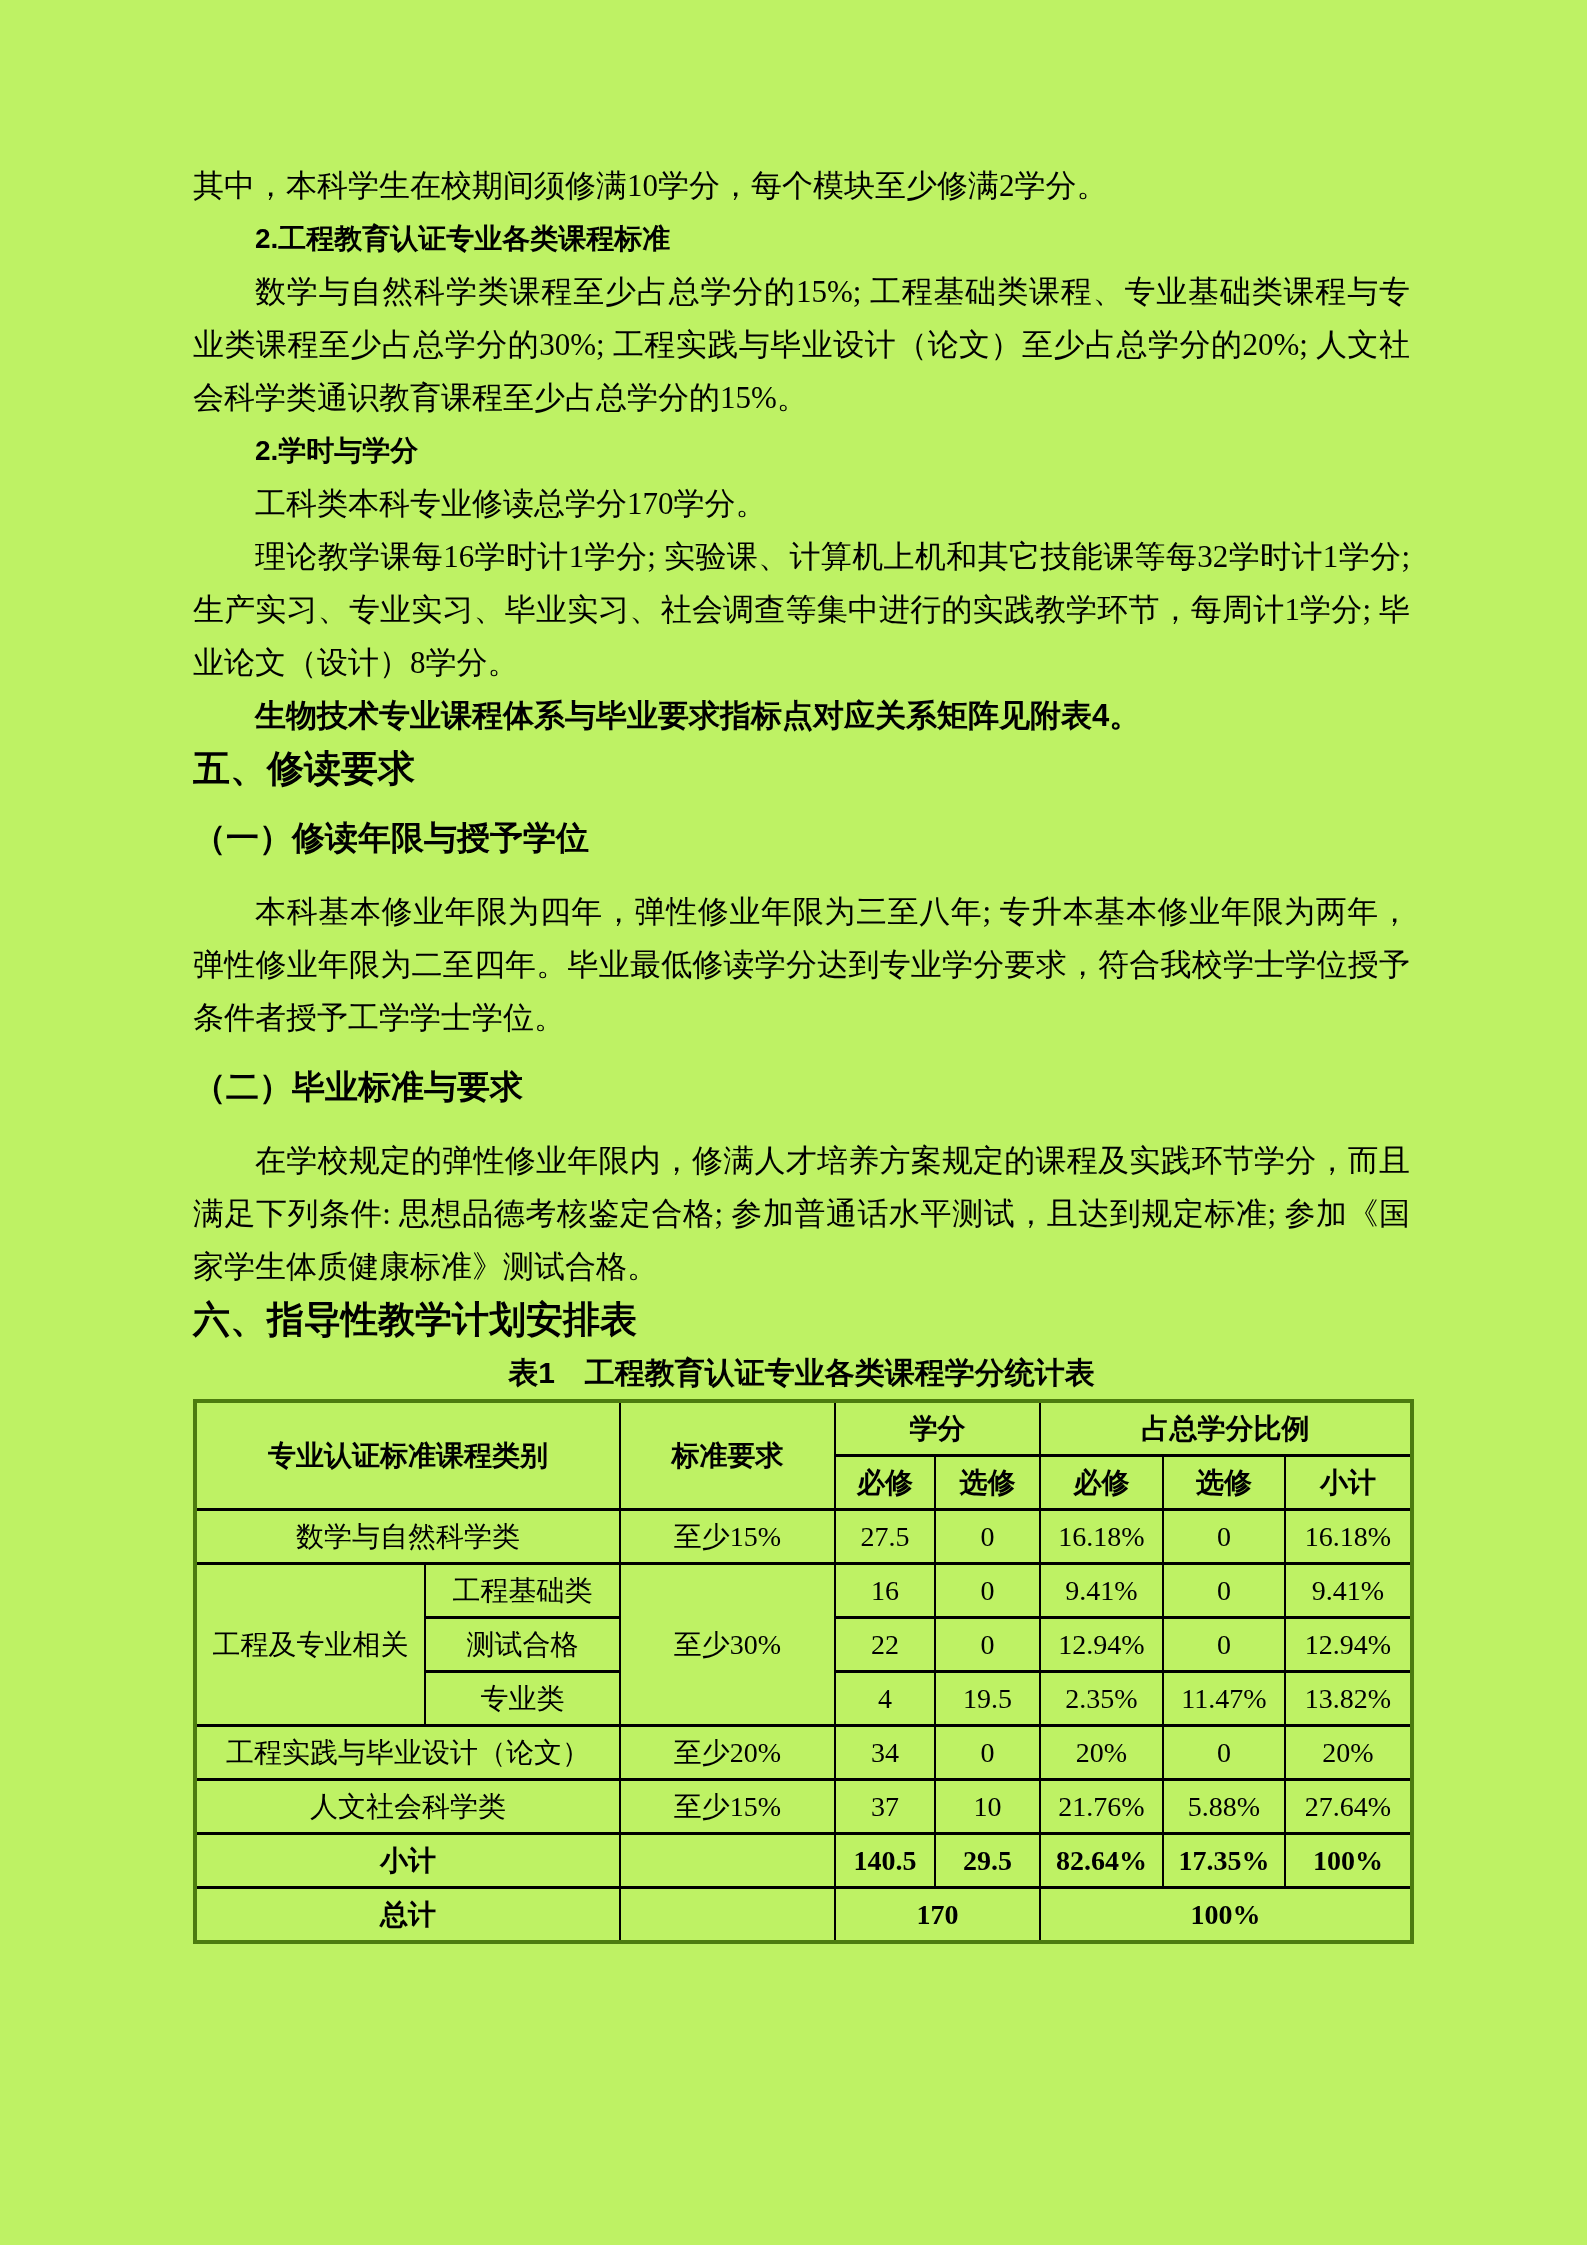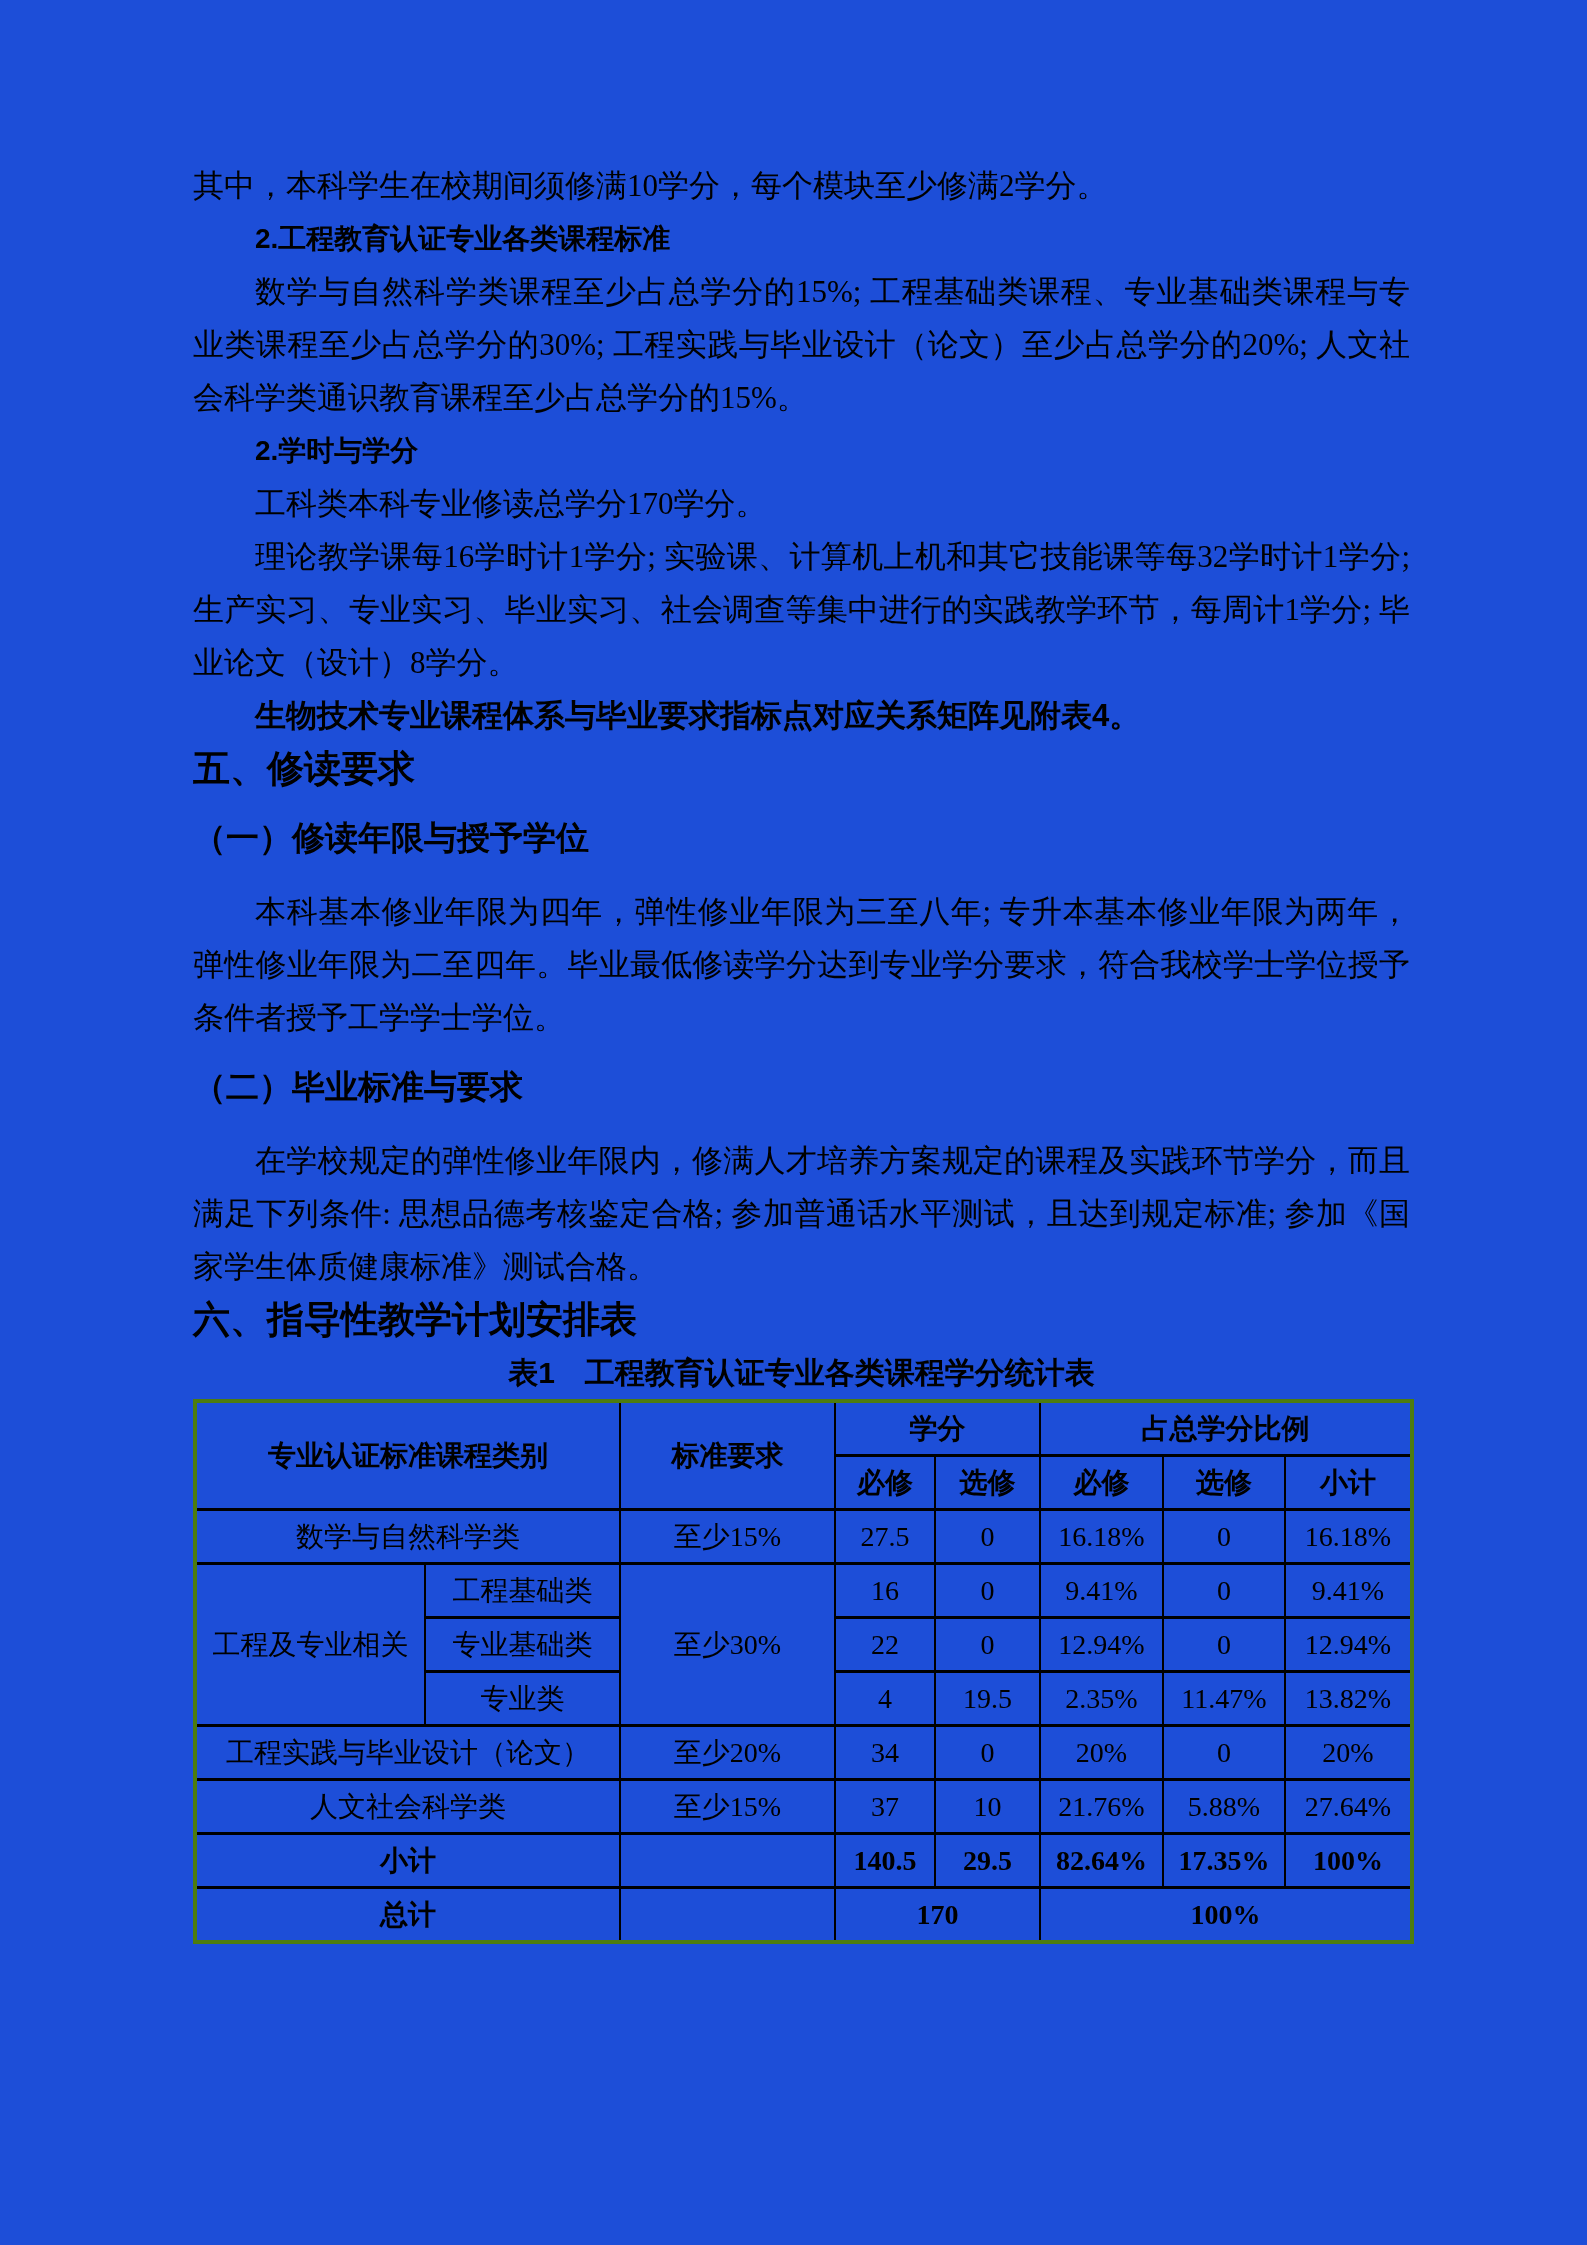--- a/index.html
+++ b/index.html
@@ -1,20 +1,20 @@
 <!DOCTYPE html>
 <html lang="zh"><head>
 <meta charset="utf-8">
 <style>
   html, body { margin: 0; padding: 0; background: #ffffff; }
   .page {
     position: relative;
     width: 1587px;
     height: 2245px;
-    background: #1d4ed8;
+    background: #bef264;
     color: #000000;
     font-family: "Liberation Serif", "DejaVu Serif", serif;
     overflow: hidden;
   }
   .content {
     position: absolute;
     left: 193px;
     top: 159px;
     width: 1217px;
   }
@@ -166,21 +166,21 @@
           <td rowspan="3">工程及专业相关</td>
           <td>工程基础类</td>
           <td rowspan="3">至少30%</td>
           <td>16</td>
           <td>0</td>
           <td>9.41%</td>
           <td>0</td>
           <td>9.41%</td>
         </tr>
         <tr>
-          <td>专业基础类</td>
+          <td>测试合格</td>
           <td>22</td>
           <td>0</td>
           <td>12.94%</td>
           <td>0</td>
           <td>12.94%</td>
         </tr>
         <tr>
           <td>专业类</td>
           <td>4</td>
           <td>19.5</td>

